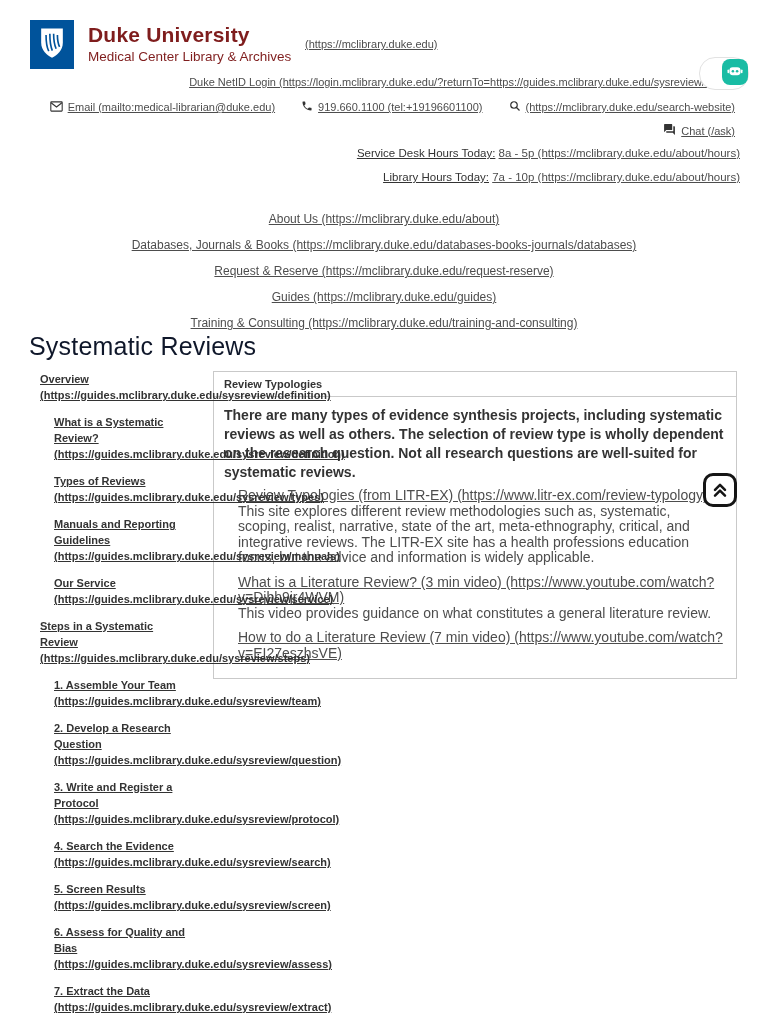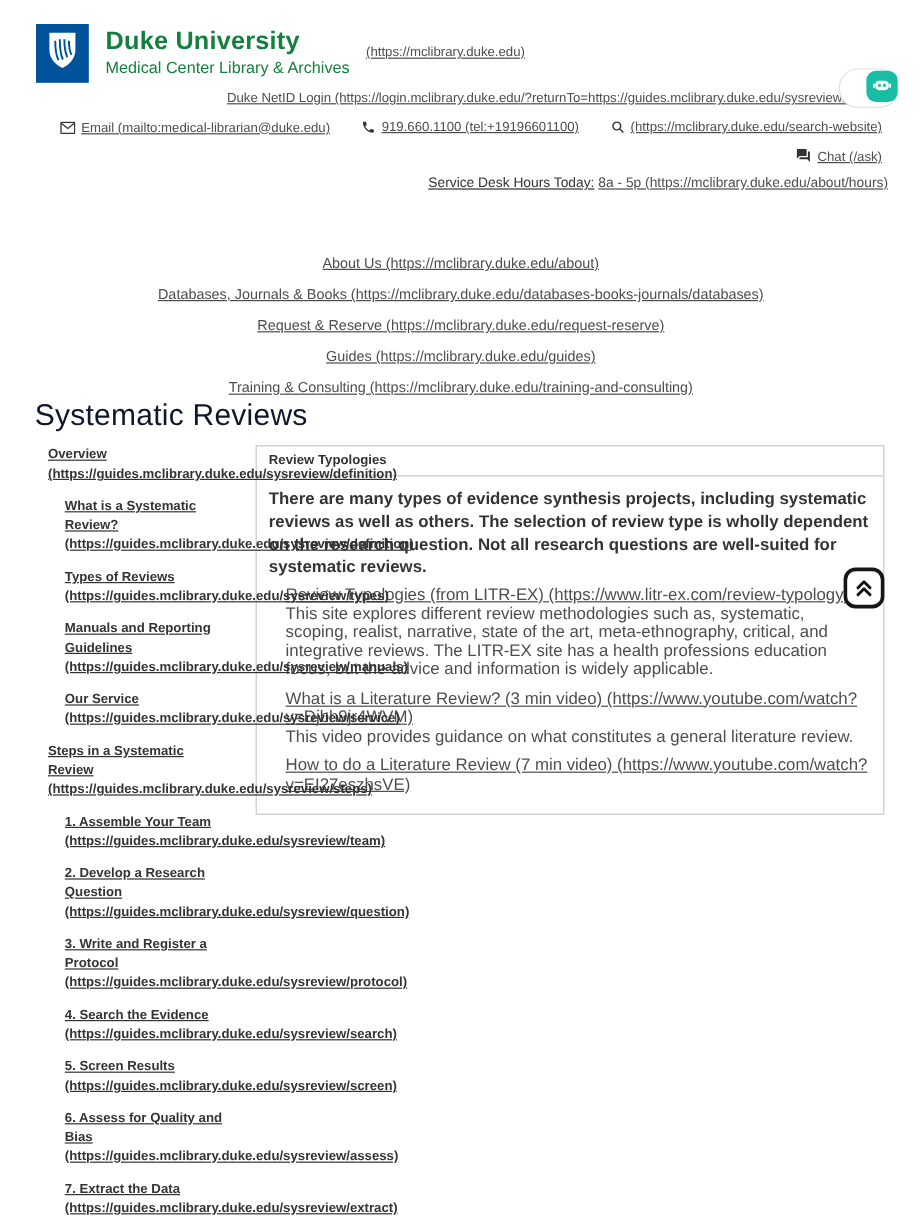--- a/index.html
+++ b/index.html
@@ -9,38 +9,38 @@
   }
   a { color:inherit; }
   .u { text-decoration:underline; }
   .b { font-weight:normal; }
 
   
   .logo-square {
     position:absolute; left:30px; top:20px; width:44px; height:49px;
     background:#00539B; display:flex; align-items:center; justify-content:center;
   }
-  .brand-text { position:absolute; left:88px; top:23px; color:#15803d; }
+  .brand-text { position:absolute; left:88px; top:23px; color:#7f1d1d; }
   .brand-univ { font-size:21px; font-weight:bold; letter-spacing:0.2px; }
   .brand-dept { font-size:13.5px; margin-top:2px; }
   .site-link {
     position:absolute; left:305px; top:38px; font-size:11px; color:#4d4d4d;
     text-decoration:underline; cursor:pointer;
   }
 
   .netid {
     position:absolute; right:33px; top:76px; font-size:11px; color:#4d4d4d;
     text-decoration:underline; white-space:nowrap; cursor:pointer; z-index:1;
   }
 
   .contact-row {
     position:absolute; right:33px; top:100px; display:flex; gap:26px;
     font-size:11px; color:#4d4d4d; align-items:center;
   }
-  .contact-item { display:flex; gap:5px; cursor:pointer; }
+  .contact-item { display:flex; align-items:center; gap:5px; cursor:pointer; }
   .contact-item svg { flex:0 0 auto; }
 
   .chat-line {
     position:absolute; right:33px; top:123px; display:flex; align-items:center; gap:5px;
     font-size:11px; color:#4d4d4d; cursor:pointer;
   }
 
   .hours { position:absolute; right:28px; font-size:11.5px; color:#333; }
   .hours .b { text-decoration:underline; }
   .hours .u { color:#4d4d4d; }
@@ -160,20 +160,24 @@
         <path d="M21 6h-2v9H6v2c0 .55.45 1 1 1h11l4 4V7c0-.55-.45-1-1-1zM17 12V3c0-.55-.45-1-1-1H3c-.55 0-1 .45-1 1v14l4-4h10c.55 0 1-.45 1-1z"></path>
       </svg>
     </span>
     <span class="u">Chat (/ask)</span>
   </div>
 
   <div class="hours hours1">
     <span class="b">Service Desk Hours Today:</span>
     <span class="u">8a - 5p (https://mclibrary.duke.edu/about/hours)</span>
   </div>
+  <div class="hours hours2">
+    <span class="b">Library Hours Today:</span>
+    <span class="u">7a - 10p (https://mclibrary.duke.edu/about/hours)</span>
+  </div>
 
   <nav class="nav">
 
       <a class="nav-link">About Us (https://mclibrary.duke.edu/about)</a>
 
       <a class="nav-link">Databases, Journals &amp; Books (https://mclibrary.duke.edu/databases-books-journals/databases)</a>
 
       <a class="nav-link">Request &amp; Reserve (https://mclibrary.duke.edu/request-reserve)</a>
 
       <a class="nav-link">Guides (https://mclibrary.duke.edu/guides)</a>

